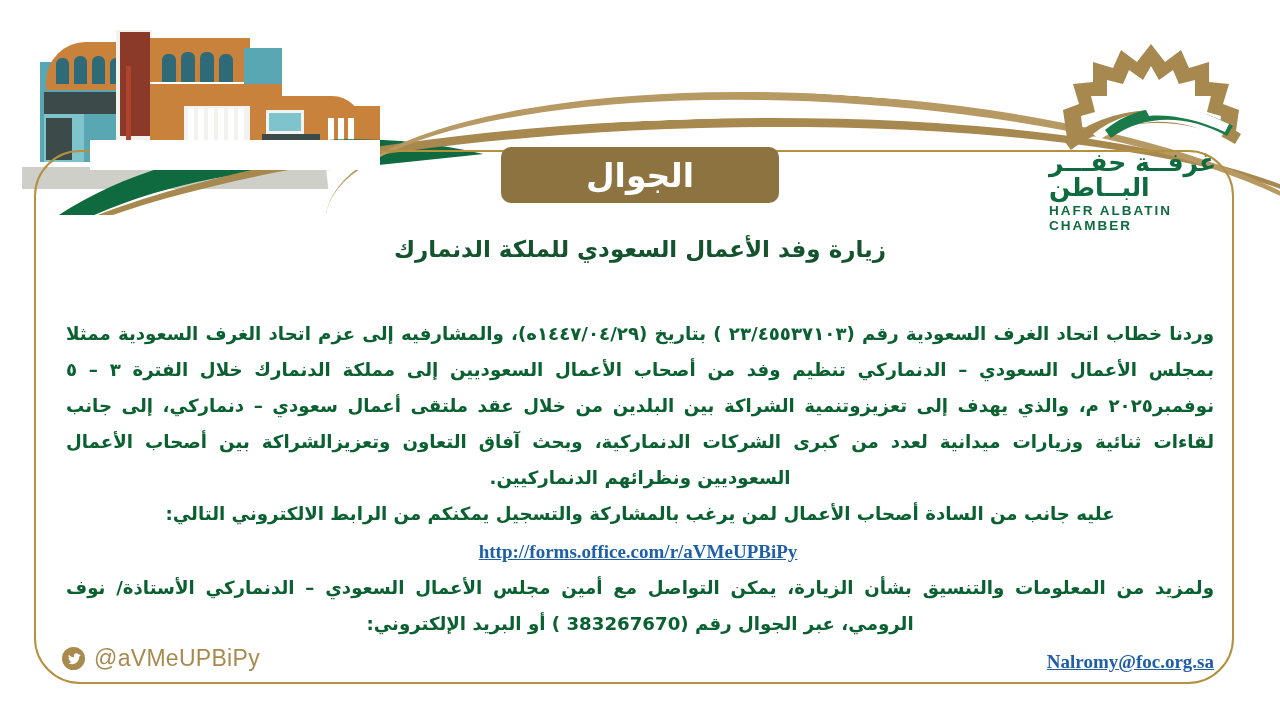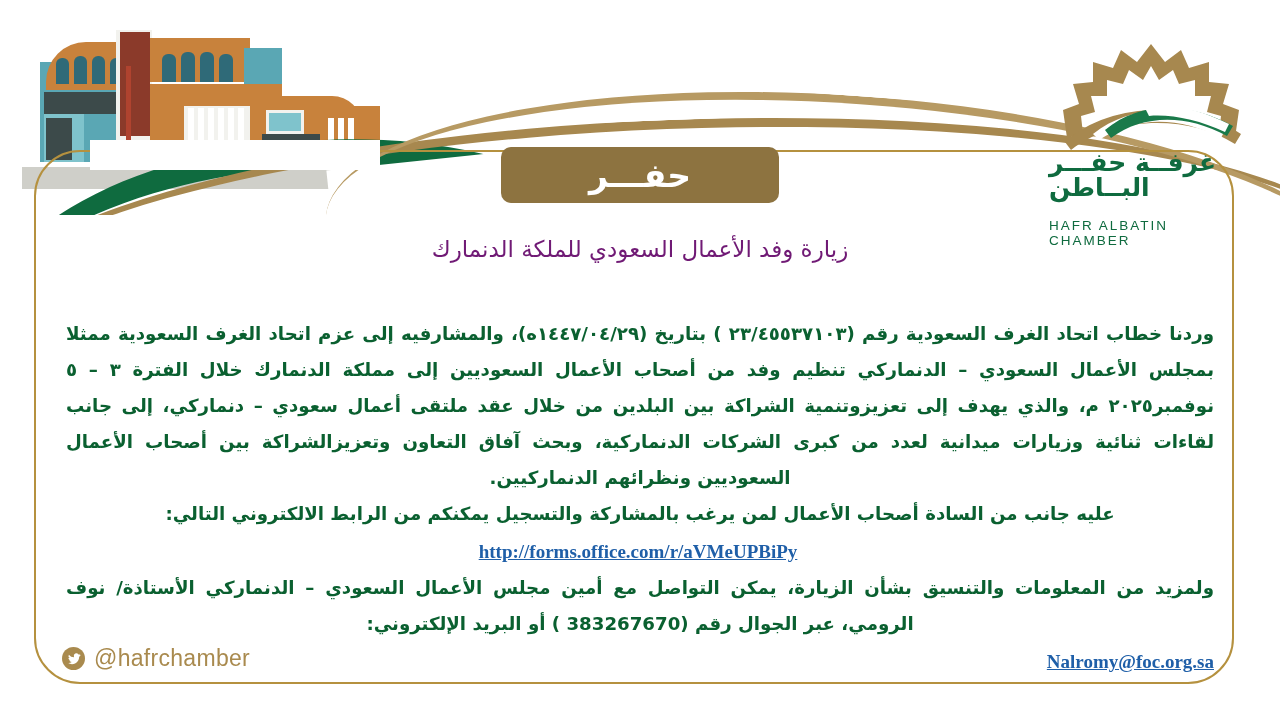--- a/index.html
+++ b/index.html
@@ -98,25 +98,25 @@
     font-size: 25px;
     font-weight: bold;
     color: #0f6b3f;
     letter-spacing: 2px;
     line-height: 1;
     direction: rtl;
   }
   .logo-text-en {
     font-family: "Liberation Sans", sans-serif;
     font-size: 13.5px;
-    font-weight: normal;
+    font-weight: bold;
     color: #0f6b3f;
     letter-spacing: 2.0px;
     direction: ltr;
-    margin-top: 18px;
+    margin-top: 3px;
   }
   .frame-cover {
     position: absolute;
     left: 34px; top: 150px;
     width: 1200px; height: 534px;
     border: 2.5px solid #b5913f;
     border-radius: 46px;
     box-sizing: border-box;
   }
   .frame-notch {
@@ -144,22 +144,22 @@
   }
 
   
   .doc-title {
     position: absolute;
     left: 0; top: 236px;
     width: 1280px;
     text-align: center;
     font-family: "DejaVu Sans", sans-serif;
     font-size: 23px;
-    font-weight: normal;
-    color: #701a75;
+    font-weight: bold;
+    color: #14532d;
     direction: rtl;
   }
 
   
   .body-wrap {
     position: absolute;
     left: 62px; top: 316px;
     width: 1152px;
     direction: rtl;
     text-align: justify;
@@ -283,21 +283,21 @@
         <path d="M96 70 C122 64, 152 72, 180 86 L176 94 C150 82, 122 76, 100 78 Z" fill="#ffffff"></path>
       </svg>
     </div>
     <div class="logo-text-ar">غرفــة حفـــر البــاطن</div>
     <div class="logo-text-en">HAFR ALBATIN CHAMBER</div>
   </div>
 
   <div class="frame-cover"></div>
   <div class="frame-notch"></div>
 
-  <div class="badge">حفـــر</div>
+  <div class="badge">الجوال</div>
 
   <div class="doc-title">زيارة وفد الأعمال السعودي للملكة الدنمارك</div>
 
   <div class="body-wrap">
     <p class="para p1">وردنا خطاب اتحاد الغرف السعودية رقم (٢٣/٤٥٥٣٧١٠٣ ) بتاريخ (١٤٤٧/٠٤/٢٩ه)، والمشارفيه إلى عزم اتحاد الغرف السعودية ممثلا بمجلس الأعمال السعودي – الدنماركي تنظيم وفد من أصحاب الأعمال السعوديين إلى مملكة الدنمارك خلال الفترة ٣ – ٥ نوفمبر٢٠٢٥ م، والذي يهدف إلى تعزيزوتنمية الشراكة بين البلدين من خلال عقد ملتقى أعمال سعودي – دنماركي، إلى جانب لقاءات ثنائية وزيارات ميدانية لعدد من كبرى الشركات الدنماركية، وبحث آفاق التعاون وتعزيزالشراكة بين أصحاب الأعمال السعوديين ونظرائهم الدنماركيين.</p>
     <p class="para center">عليه جانب من السادة أصحاب الأعمال لمن يرغب بالمشاركة والتسجيل يمكنكم من الرابط الالكتروني  التالي:</p>
     <div class="link-row">
       <span class="link">http://forms.office.com/r/aVMeUPBiPy</span>
     </div>
     <p class="para p1">ولمزيد من المعلومات والتنسيق بشأن الزيارة، يمكن التواصل مع أمين مجلس الأعمال السعودي – الدنماركي الأستاذة/ نوف الرومي، عبر الجوال رقم (383267670 ) أو البريد الإلكتروني:</p>
@@ -305,16 +305,16 @@
       <span class="link">Nalromy@foc.org.sa</span>
     </div>
   </div>
 
   <div class="social">
     <span class="tw-icon">
       <svg viewBox="0 0 24 24" width="14" height="14" fill="#ffffff">
         <path d="M23 4.9a8.7 8.7 0 0 1-2.5.7 4.3 4.3 0 0 0 1.9-2.4c-.8.5-1.8.9-2.8 1.1A4.3 4.3 0 0 0 11.9 8c0 .3 0 .7.1 1A12.2 12.2 0 0 1 3.2 4.5a4.3 4.3 0 0 0 1.3 5.8c-.7 0-1.4-.2-2-.5 0 2.1 1.5 3.9 3.5 4.3-.6.2-1.3.2-2 .1.6 1.8 2.2 3 4.1 3A8.7 8.7 0 0 1 2 19a12.2 12.2 0 0 0 6.6 1.9c7.9 0 12.2-6.5 12.2-12.2v-.6c.9-.6 1.6-1.4 2.2-2.2z"></path>
       </svg>
     </span>
-    <span class="handle">@hafrchamber</span>
+    <span class="handle">@aVMeUPBiPy</span>
   </div>
 
 </div>
 
 </body></html>

